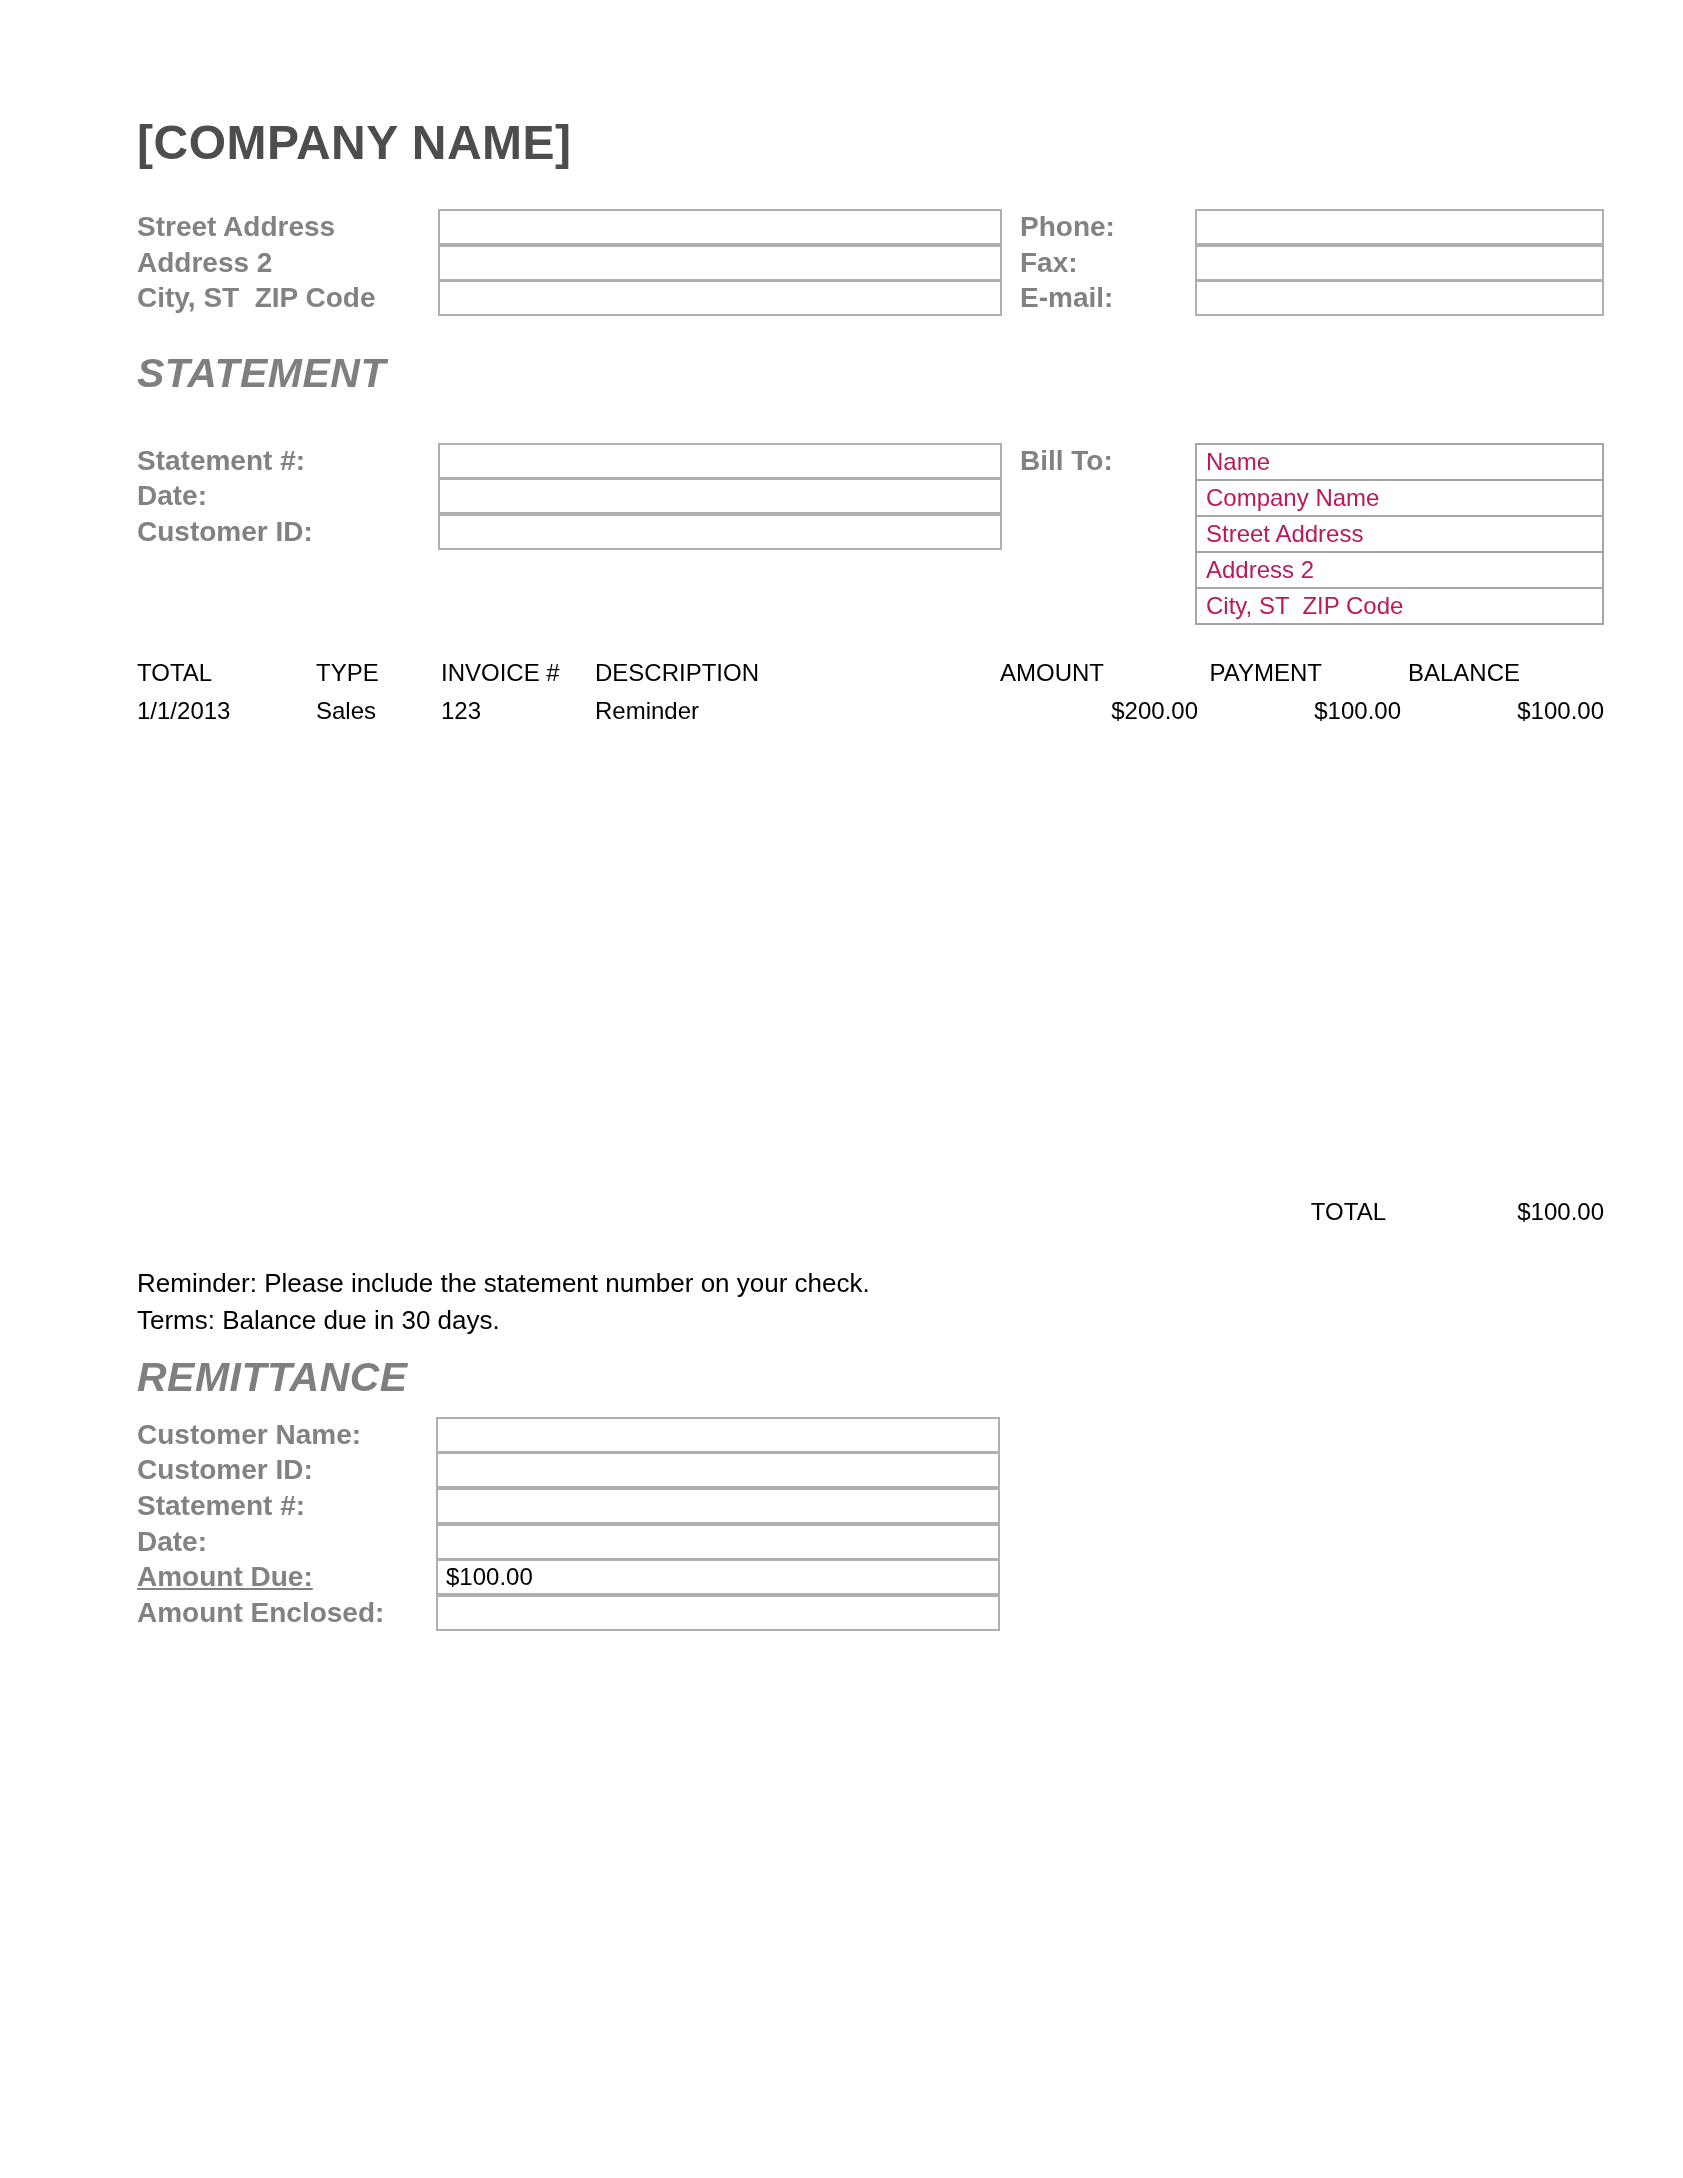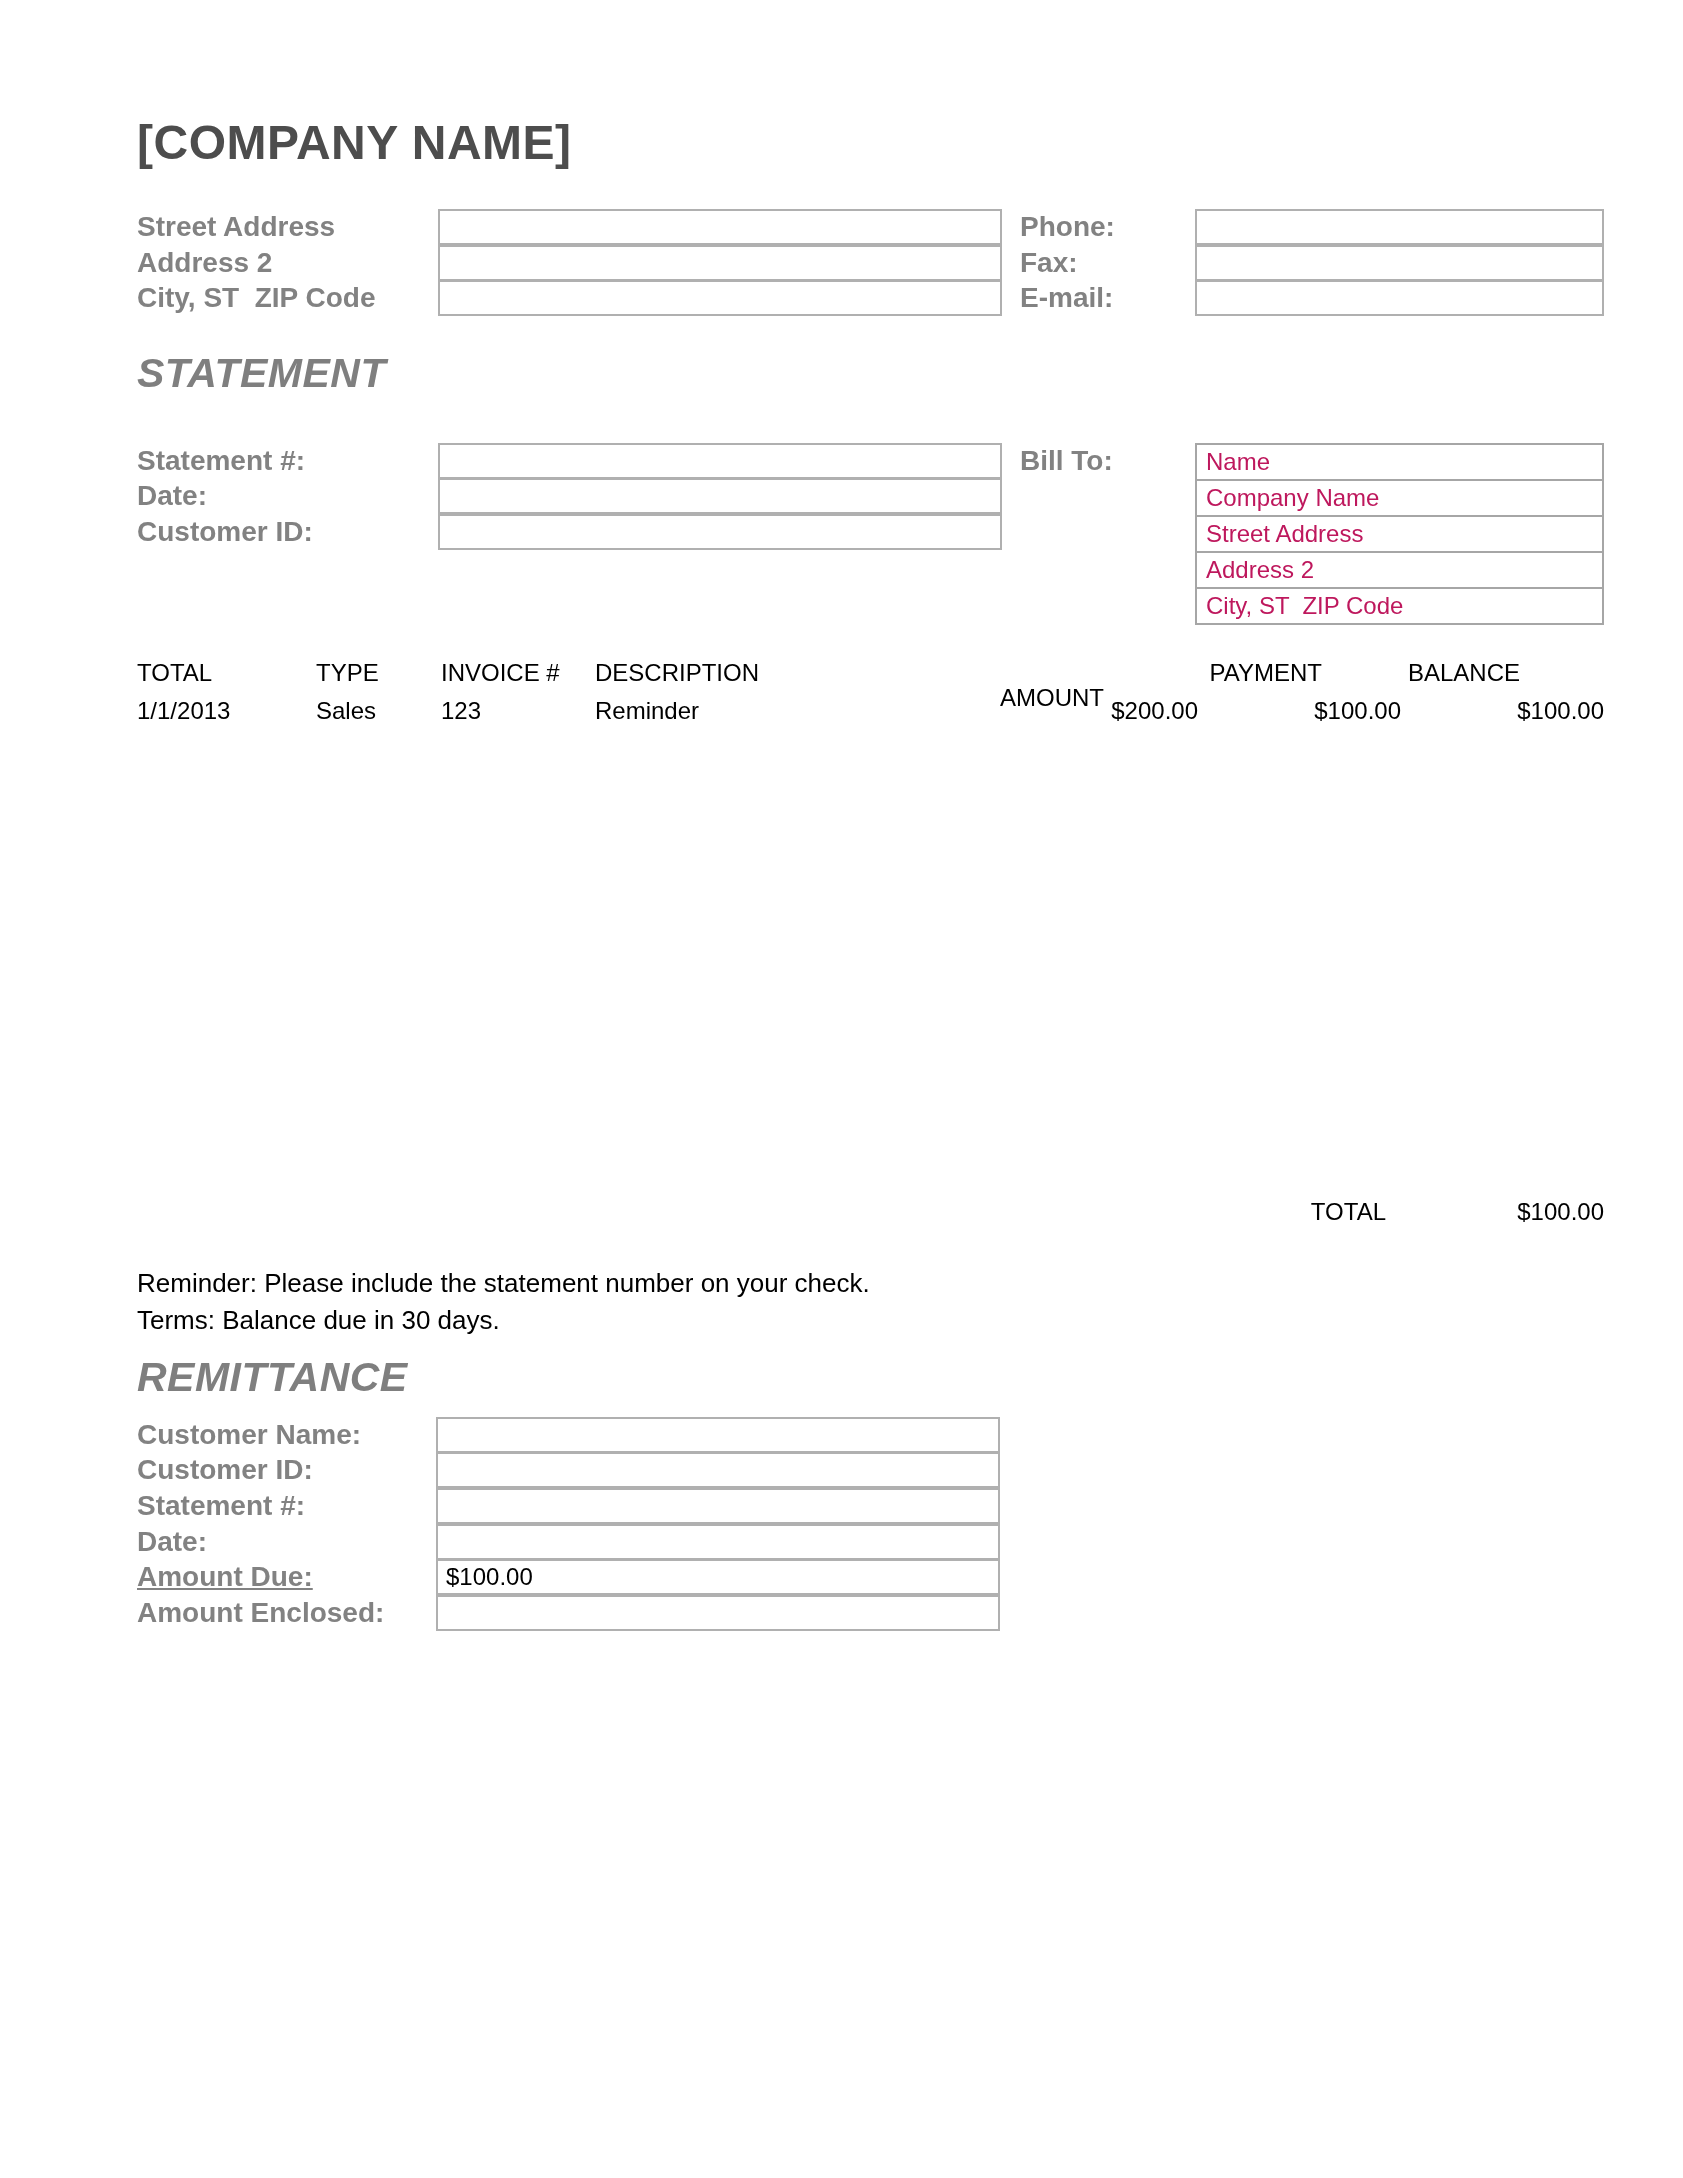--- a/index.html
+++ b/index.html
@@ -91,21 +91,21 @@
     <div class="billto-row">Company Name</div>
     <div class="billto-row">Street Address</div>
     <div class="billto-row">Address 2</div>
     <div class="billto-row">City, ST  ZIP Code</div>
   </div>
 
   <div class="t-text" style="left:137px; top:659px;">TOTAL</div>
   <div class="t-text" style="left:316px; top:659px;">TYPE</div>
   <div class="t-text" style="left:441px; top:659px;">INVOICE #</div>
   <div class="t-text" style="left:595px; top:659px;">DESCRIPTION</div>
-  <div class="t-text" style="right:579px; top:684px;margin-left:38px;">AMOUNT</div>
+  <div class="t-text" style="right:579px; top:659px;margin-left:38px;">AMOUNT</div>
   <div class="t-text" style="right:361px; top:659px;">PAYMENT</div>
   <div class="t-text" style="right:163px; top:659px;">BALANCE</div>
 
   <div class="t-text" style="left:137px; top:697px;">1/1/2013</div>
   <div class="t-text" style="left:316px; top:697px;">Sales</div>
   <div class="t-text" style="left:441px; top:697px;">123</div>
   <div class="t-text" style="left:595px; top:697px;">Reminder</div>
   <div class="t-text" style="right:485px; top:697px;">$200.00</div>
   <div class="t-text" style="right:282px; top:697px;">$100.00</div>
   <div class="t-text" style="right:79px;  top:697px;">$100.00</div>

